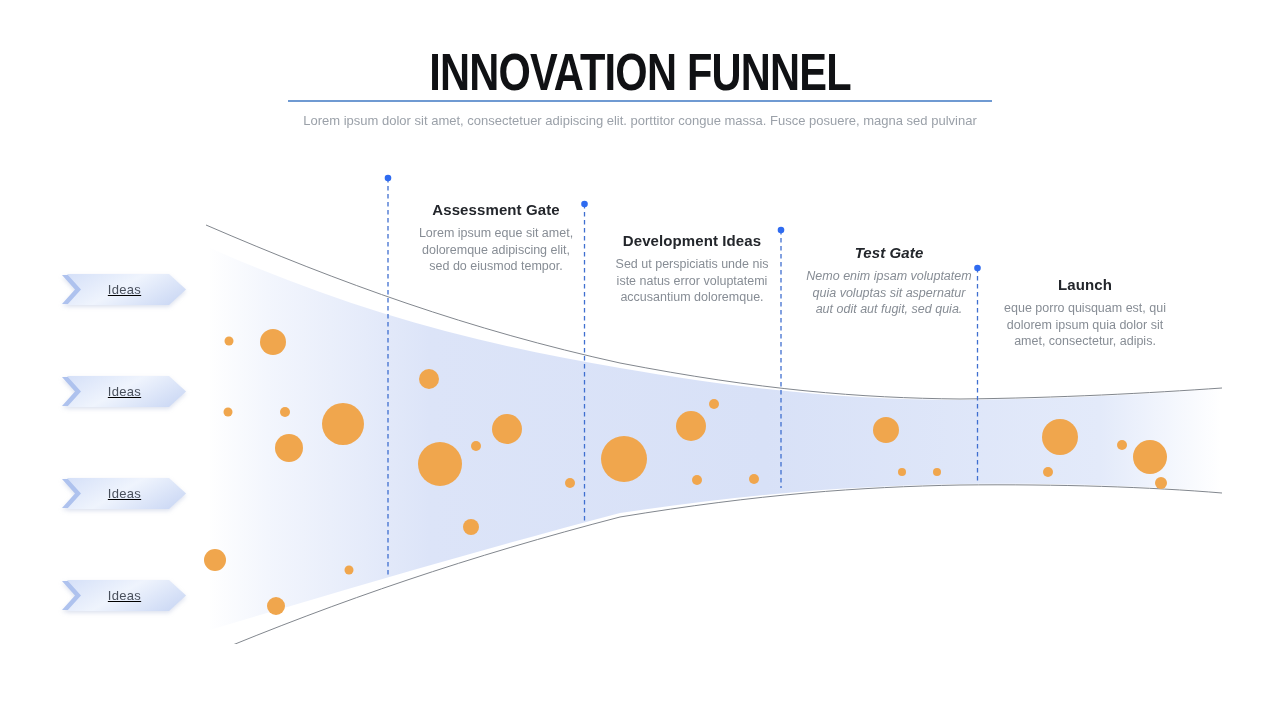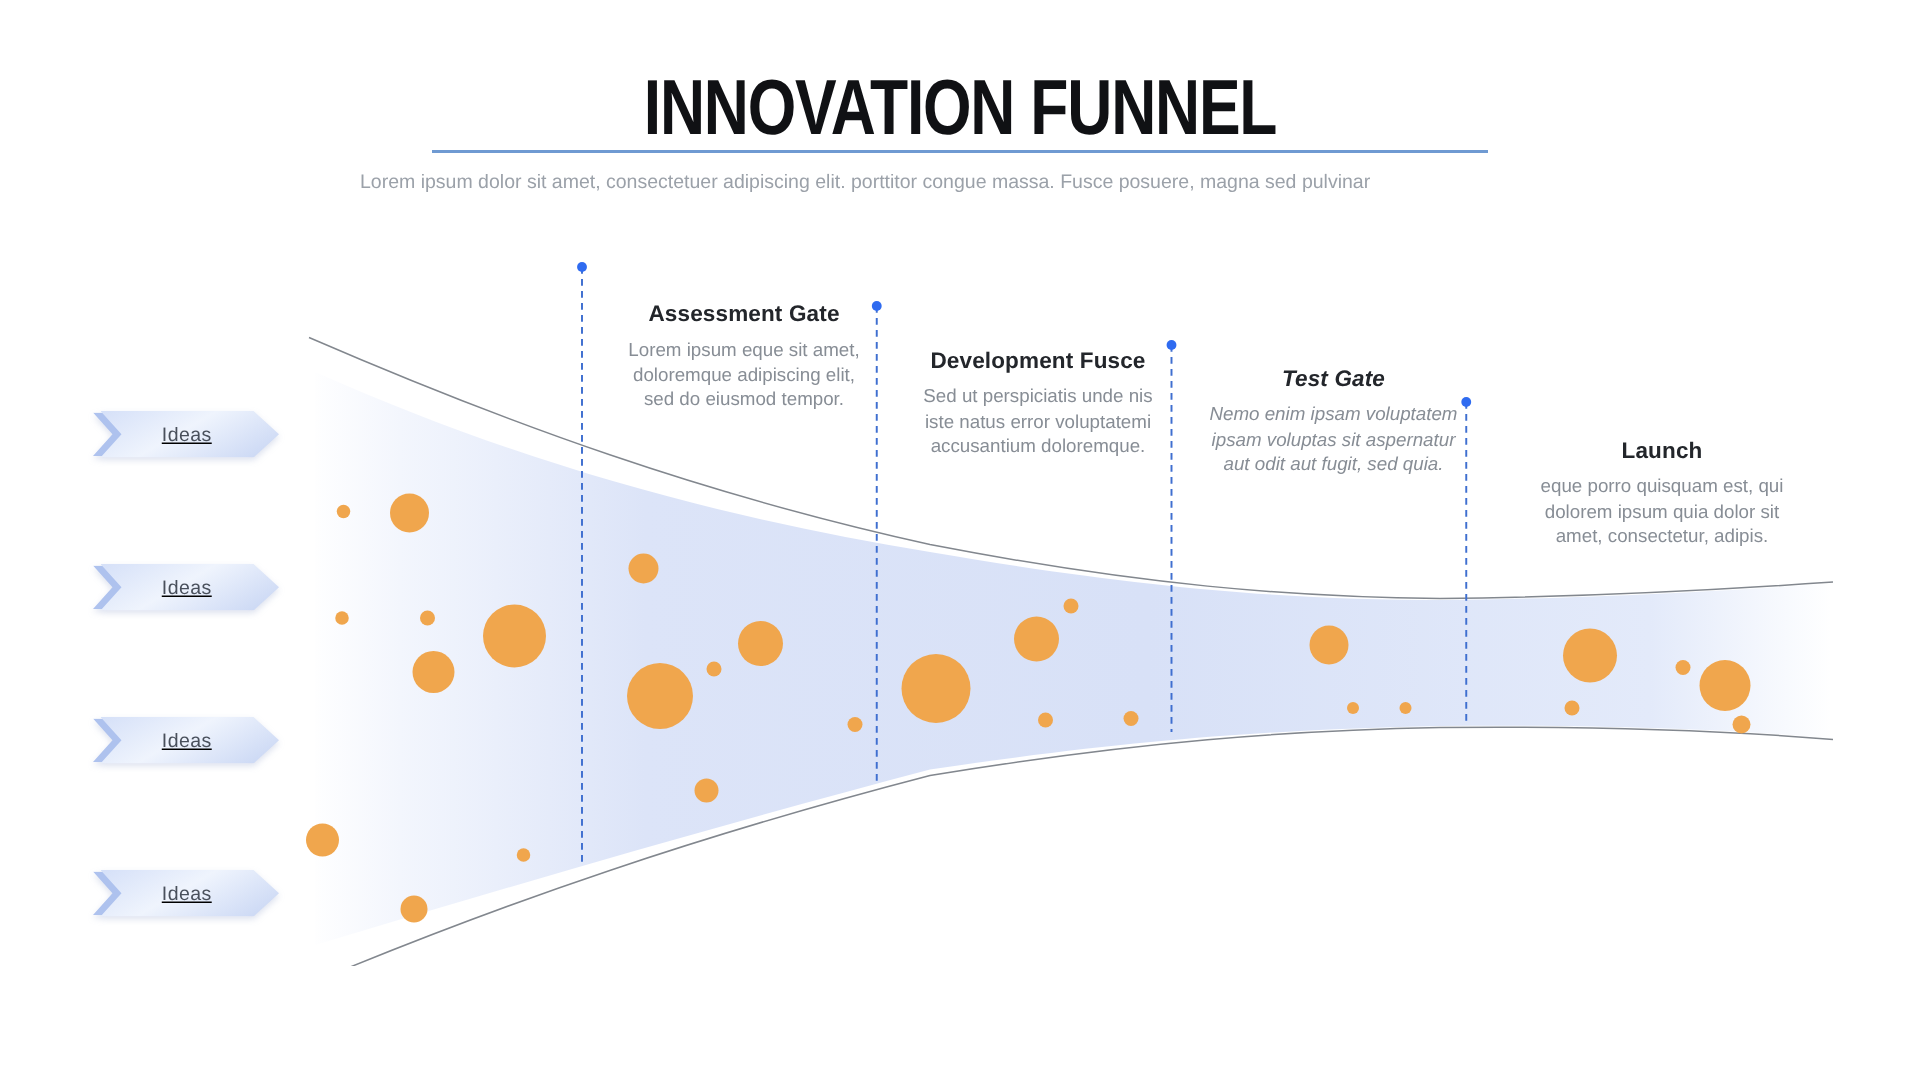--- a/index.html
+++ b/index.html
@@ -9,21 +9,21 @@
   }
 
   
   .title {
     position:absolute; top:46px; left:0; width:1280px; text-align:center;
     font-size:52px; font-weight:700; letter-spacing:-1px; color:#101114;
     transform:scaleX(0.8); transform-origin:center; white-space:nowrap; line-height:1;
   }
   .title-underline { position:absolute; top:100px; left:288px; width:704px; height:2px; background:#6F9AD2; }
   .subtitle {
-    position:absolute; top:111px; left:240px; width:800px; text-align:left;
+    position:absolute; top:111px; left:240px; width:800px; text-align:center;
     font-size:13px; line-height:20px; color:#9BA1A9;
   }
 
   
   svg.canvas { position:absolute; left:0; top:0; width:1280px; height:720px; }
   .funnel-edge { fill:none; stroke:#82878E; stroke-width:1; }
   .gate-line { stroke-width:1.3; stroke-dasharray:4.5 3.5; fill:none; }
 
   
   .gate-block { position:absolute; width:190px;text-align:center; }
@@ -125,32 +125,32 @@
       </g>
   </svg>
 
   <div class="gate-block" style="left:401px; top:201px;">
     <h3 class="gate-title">Assessment Gate</h3>
     <div class="gate-desc-line">Lorem ipsum eque sit amet,</div>
     <div class="gate-desc-line">doloremque adipiscing elit,</div>
     <div class="gate-desc-line">sed do eiusmod tempor.</div>
   </div>
   <div class="gate-block" style="left:597px; top:232px;">
-    <h3 class="gate-title">Development Fusce</h3>
+    <h3 class="gate-title">Development Ideas</h3>
     <div class="gate-desc-line">Sed ut perspiciatis unde nis</div>
     <div class="gate-desc-line">iste natus error voluptatemi</div>
     <div class="gate-desc-line">accusantium doloremque.</div>
   </div>
   <div class="gate-block" style="left:794px; top:244px;font-style:italic;">
     <h3 class="gate-title">Test Gate</h3>
     <div class="gate-desc-line">Nemo enim ipsam voluptatem</div>
-    <div class="gate-desc-line">ipsam voluptas sit aspernatur</div>
+    <div class="gate-desc-line">quia voluptas sit aspernatur</div>
     <div class="gate-desc-line">aut odit aut fugit, sed quia.</div>
   </div>
-  <div class="gate-block" style="left:990px; top:292px;margin-left:23px;">
+  <div class="gate-block" style="left:990px; top:276px;">
     <h3 class="gate-title">Launch</h3>
     <div class="gate-desc-line">eque porro quisquam est, qui</div>
     <div class="gate-desc-line">dolorem ipsum quia dolor sit</div>
     <div class="gate-desc-line">amet, consectetur, adipis.</div>
   </div>
 
   <div class="idea-banner" style="top:274px;">
     <span class="back"></span>
     <span class="bodyshape">
       <span class="label">Ideas</span>

